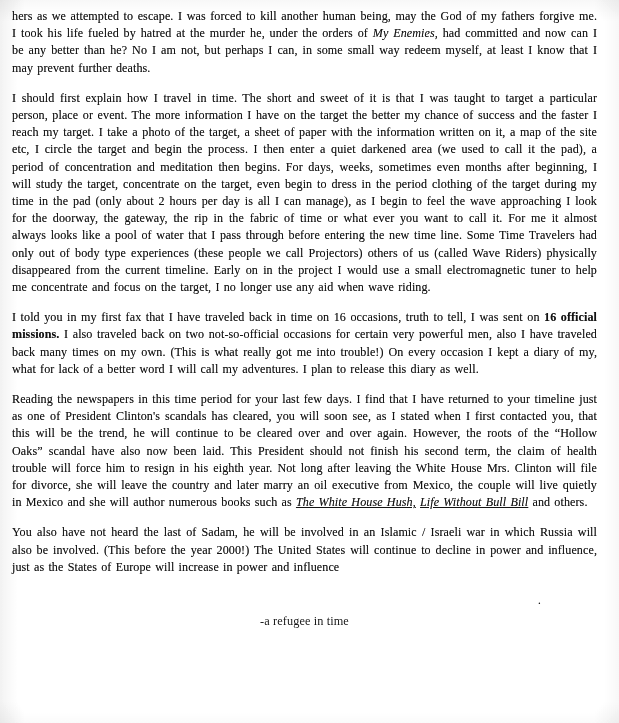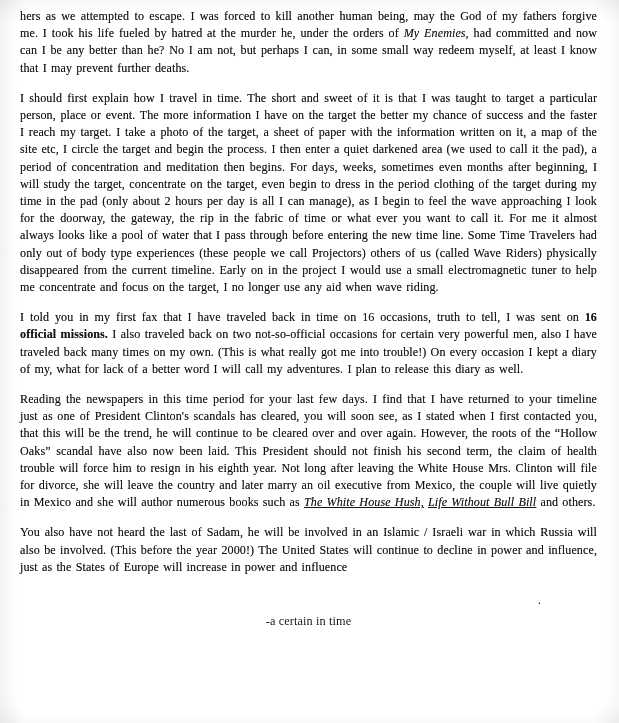--- a/index.html
+++ b/index.html
@@ -12,21 +12,21 @@
     height: 723px;
     overflow: hidden;
     font-family: "Liberation Serif", serif;
   }
   #page {
     position: relative;
     width: 619px;
     height: 723px;
     background: #fbfbf9;
     box-sizing: border-box;
-    padding: 8px 22px 8px 20px;
+    padding: 8px 22px 8px 12px;
     filter: grayscale(100%) contrast(108%);
   }
   
   #page::before {
     content: "";
     position: absolute;
     inset: 0;
     pointer-events: none;
     background:
       linear-gradient(to right, rgba(0,0,0,0.07), rgba(0,0,0,0) 4%, rgba(0,0,0,0) 96%, rgba(0,0,0,0.05)),
@@ -97,16 +97,16 @@
       <span>Reading the newspapers in this time period for your last few days. I find that I have returned to your timeline just as one of President Clinton's scandals has cleared, you will soon see, as I stated when I first contacted you, that this will be the trend, he will continue to be cleared over and over again. However, the roots of the “Hollow Oaks” scandal have also now been laid. This President should not finish his second term, the claim of health trouble will force him to resign in his eighth year. Not long after leaving the White House Mrs. Clinton will file for divorce, she will leave the country and later marry an oil executive from Mexico, the couple will live quietly in Mexico and she will author numerous books such as </span><span class="it ul">The White House Hush,</span><span> </span><span class="it ul">Life Without Bull Bill</span><span> and others.</span>
     </p>
 
     <p class="para blurline">
       <span>You also have not heard the last of Sadam, he will be involved in an Islamic / Israeli war in which Russia will also be involved. (This before the year 2000!) The United States will continue to decline in power and influence, just as the States of Europe will increase in power and influence</span>
     </p>
 
 
     <p class="signature-line">.</p>
 
-    <p class="closing">-a certain in time</p>
+    <p class="closing">-a refugee in time</p>
 
   </div>
 </div>
 
 </body></html>

